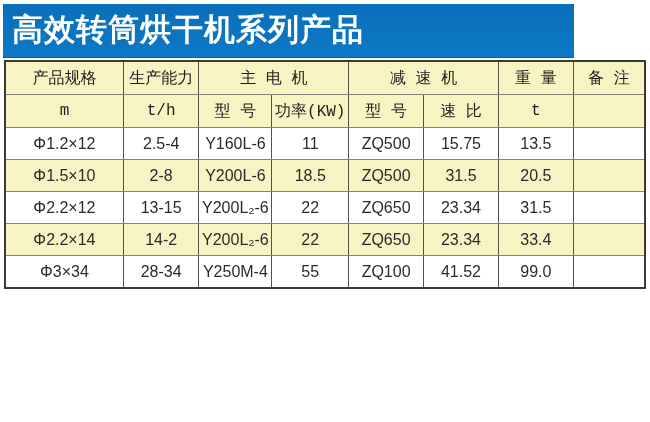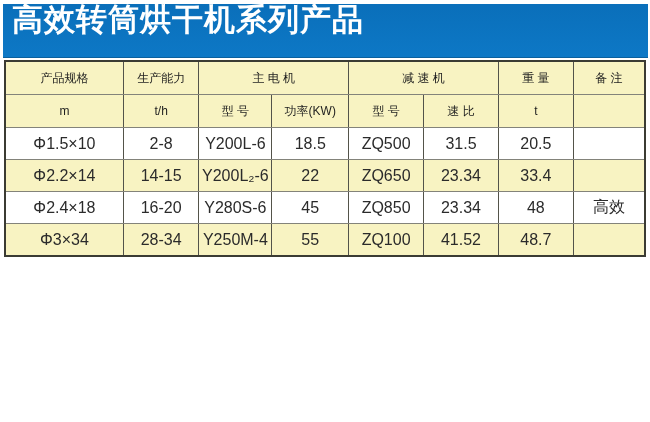--- a/index.html
+++ b/index.html
@@ -14,27 +14,27 @@
   .page {
     position: relative;
     width: 650px;
     height: 422px;
     background: #ffffff;
   }
   .title-bar {
     position: absolute;
     left: 3px;
     top: 4px;
-    width: 645px;
+    width: 571px;
     height: 54px;
     background: linear-gradient(#0a6fba, #0d78c6);
     border-bottom: 1px solid #0a609e;
     box-sizing: border-box;
     display: flex;
-    align-items: flex-start;
+    align-items: center;
   }
   .title-bar h1 {
     margin: 0;
     padding: 0 0 2px 9px;
     color: #ffffff;
     font-size: 31px;
     font-weight: bold;
     letter-spacing: 1px;
     line-height: 1;
     white-space: nowrap;
@@ -57,22 +57,23 @@
     text-align: center;
     vertical-align: middle;
     padding: 0 2px;
     overflow: hidden;
     white-space: nowrap;
   }
   .spec-table thead th {
     background: #f8f3c2;
     color: #1e1e1e;
     font-weight: normal;
-    font-size: 12px;
+    font-size: 16px;
     height: 32px;
+    font-family: Liberation Mono, monospace;
   }
   .spec-table tbody td {
     font-size: 16px;
     color: #2b2b2b;
     height: 31px;
     background: #ffffff;
   }
   .spec-table tbody tr:nth-child(even) td {
     background: #f8f3c2;
   }
@@ -112,55 +113,65 @@
         <th>型 号</th>
         <th>功率(KW)</th>
         <th>型 号</th>
         <th>速 比</th>
         <th>t</th>
         <th></th>
       </tr>
     </thead>
     <tbody>
         <tr>
+          <td>Φ1.2×12</td>
+          <td>2.5-4</td>
+          <td>Y160L-6</td>
+          <td>11</td>
+          <td>ZQ500</td>
+          <td>15.75</td>
+          <td>13.5</td>
+          <td></td>
+        </tr>
+        <tr>
           <td>Φ1.5×10</td>
           <td>2-8</td>
           <td>Y200L-6</td>
           <td>18.5</td>
           <td>ZQ500</td>
           <td>31.5</td>
           <td>20.5</td>
           <td></td>
         </tr>
         <tr>
+          <td>Φ2.2×12</td>
+          <td>13-15</td>
+          <td>Y200L₂-6</td>
+          <td>22</td>
+          <td>ZQ650</td>
+          <td>23.34</td>
+          <td>31.5</td>
+          <td></td>
+        </tr>
+        <tr>
           <td>Φ2.2×14</td>
-          <td>14-15</td>
+          <td>14-2</td>
           <td>Y200L₂-6</td>
           <td>22</td>
           <td>ZQ650</td>
           <td>23.34</td>
           <td>33.4</td>
           <td></td>
         </tr>
         <tr>
-          <td>Φ2.4×18</td>
-          <td>16-20</td>
-          <td>Y280S-6</td>
-          <td>45</td>
-          <td>ZQ850</td>
-          <td>23.34</td>
-          <td>48</td>
-          <td>高效</td>
-        </tr>
-        <tr>
           <td>Φ3×34</td>
           <td>28-34</td>
           <td>Y250M-4</td>
           <td>55</td>
           <td>ZQ100</td>
           <td>41.52</td>
-          <td>48.7</td>
+          <td>99.0</td>
           <td></td>
         </tr>
       </tbody>
   </table>
 
 </div>
 
 </body></html>

